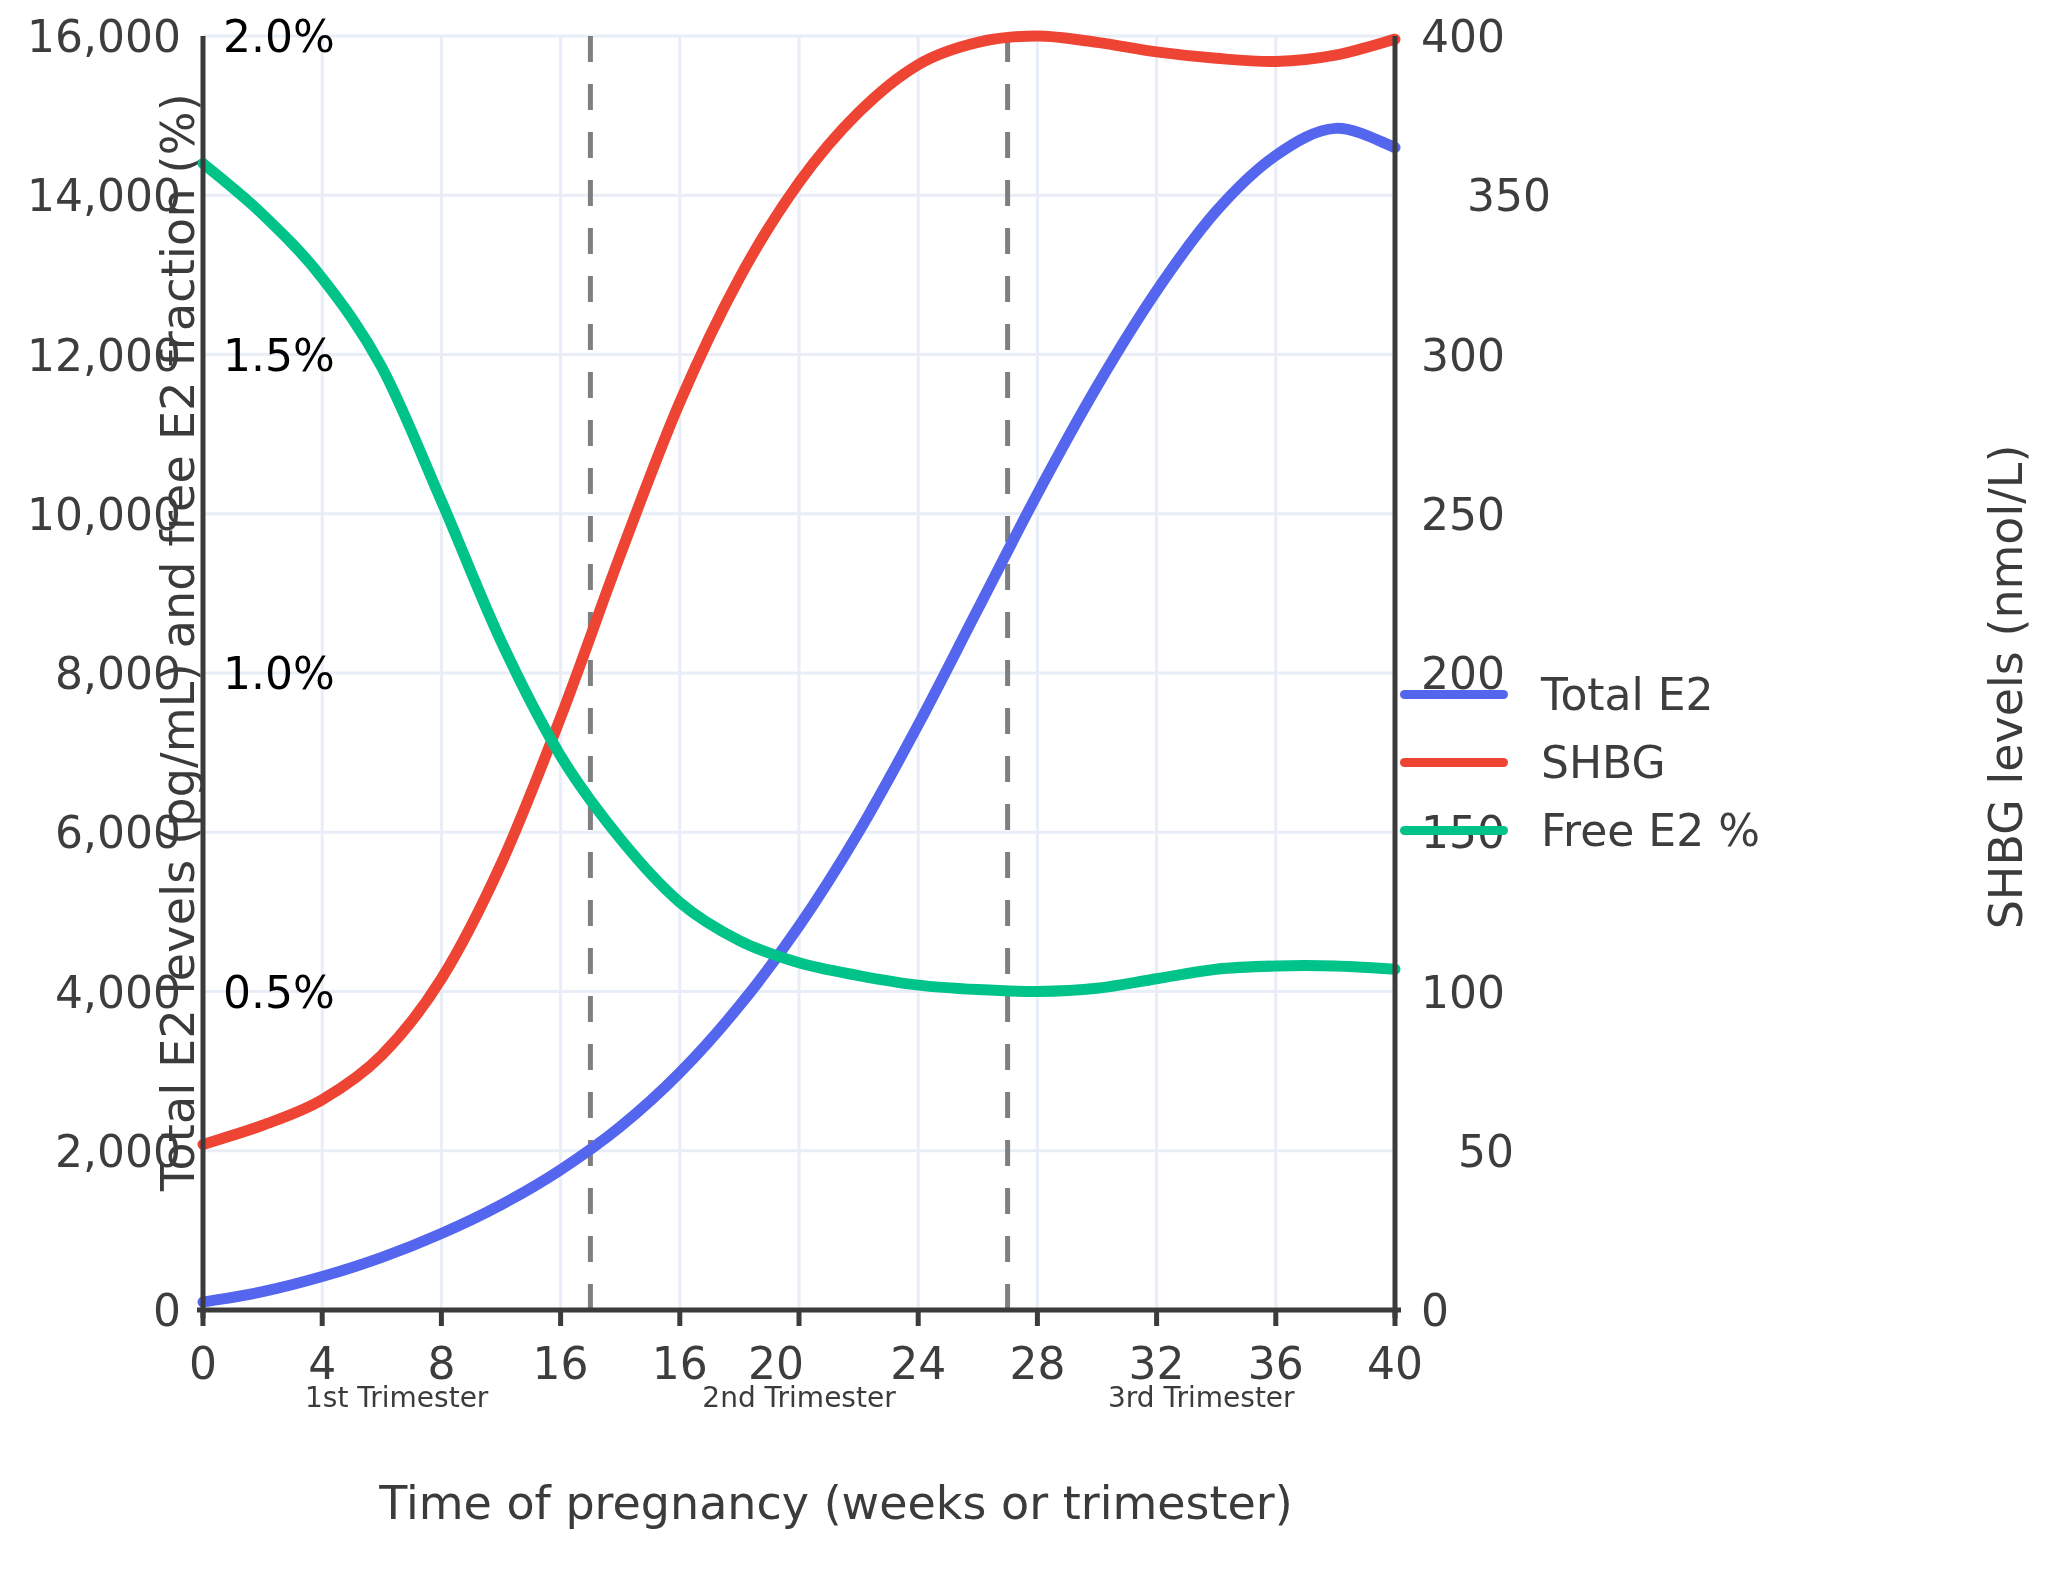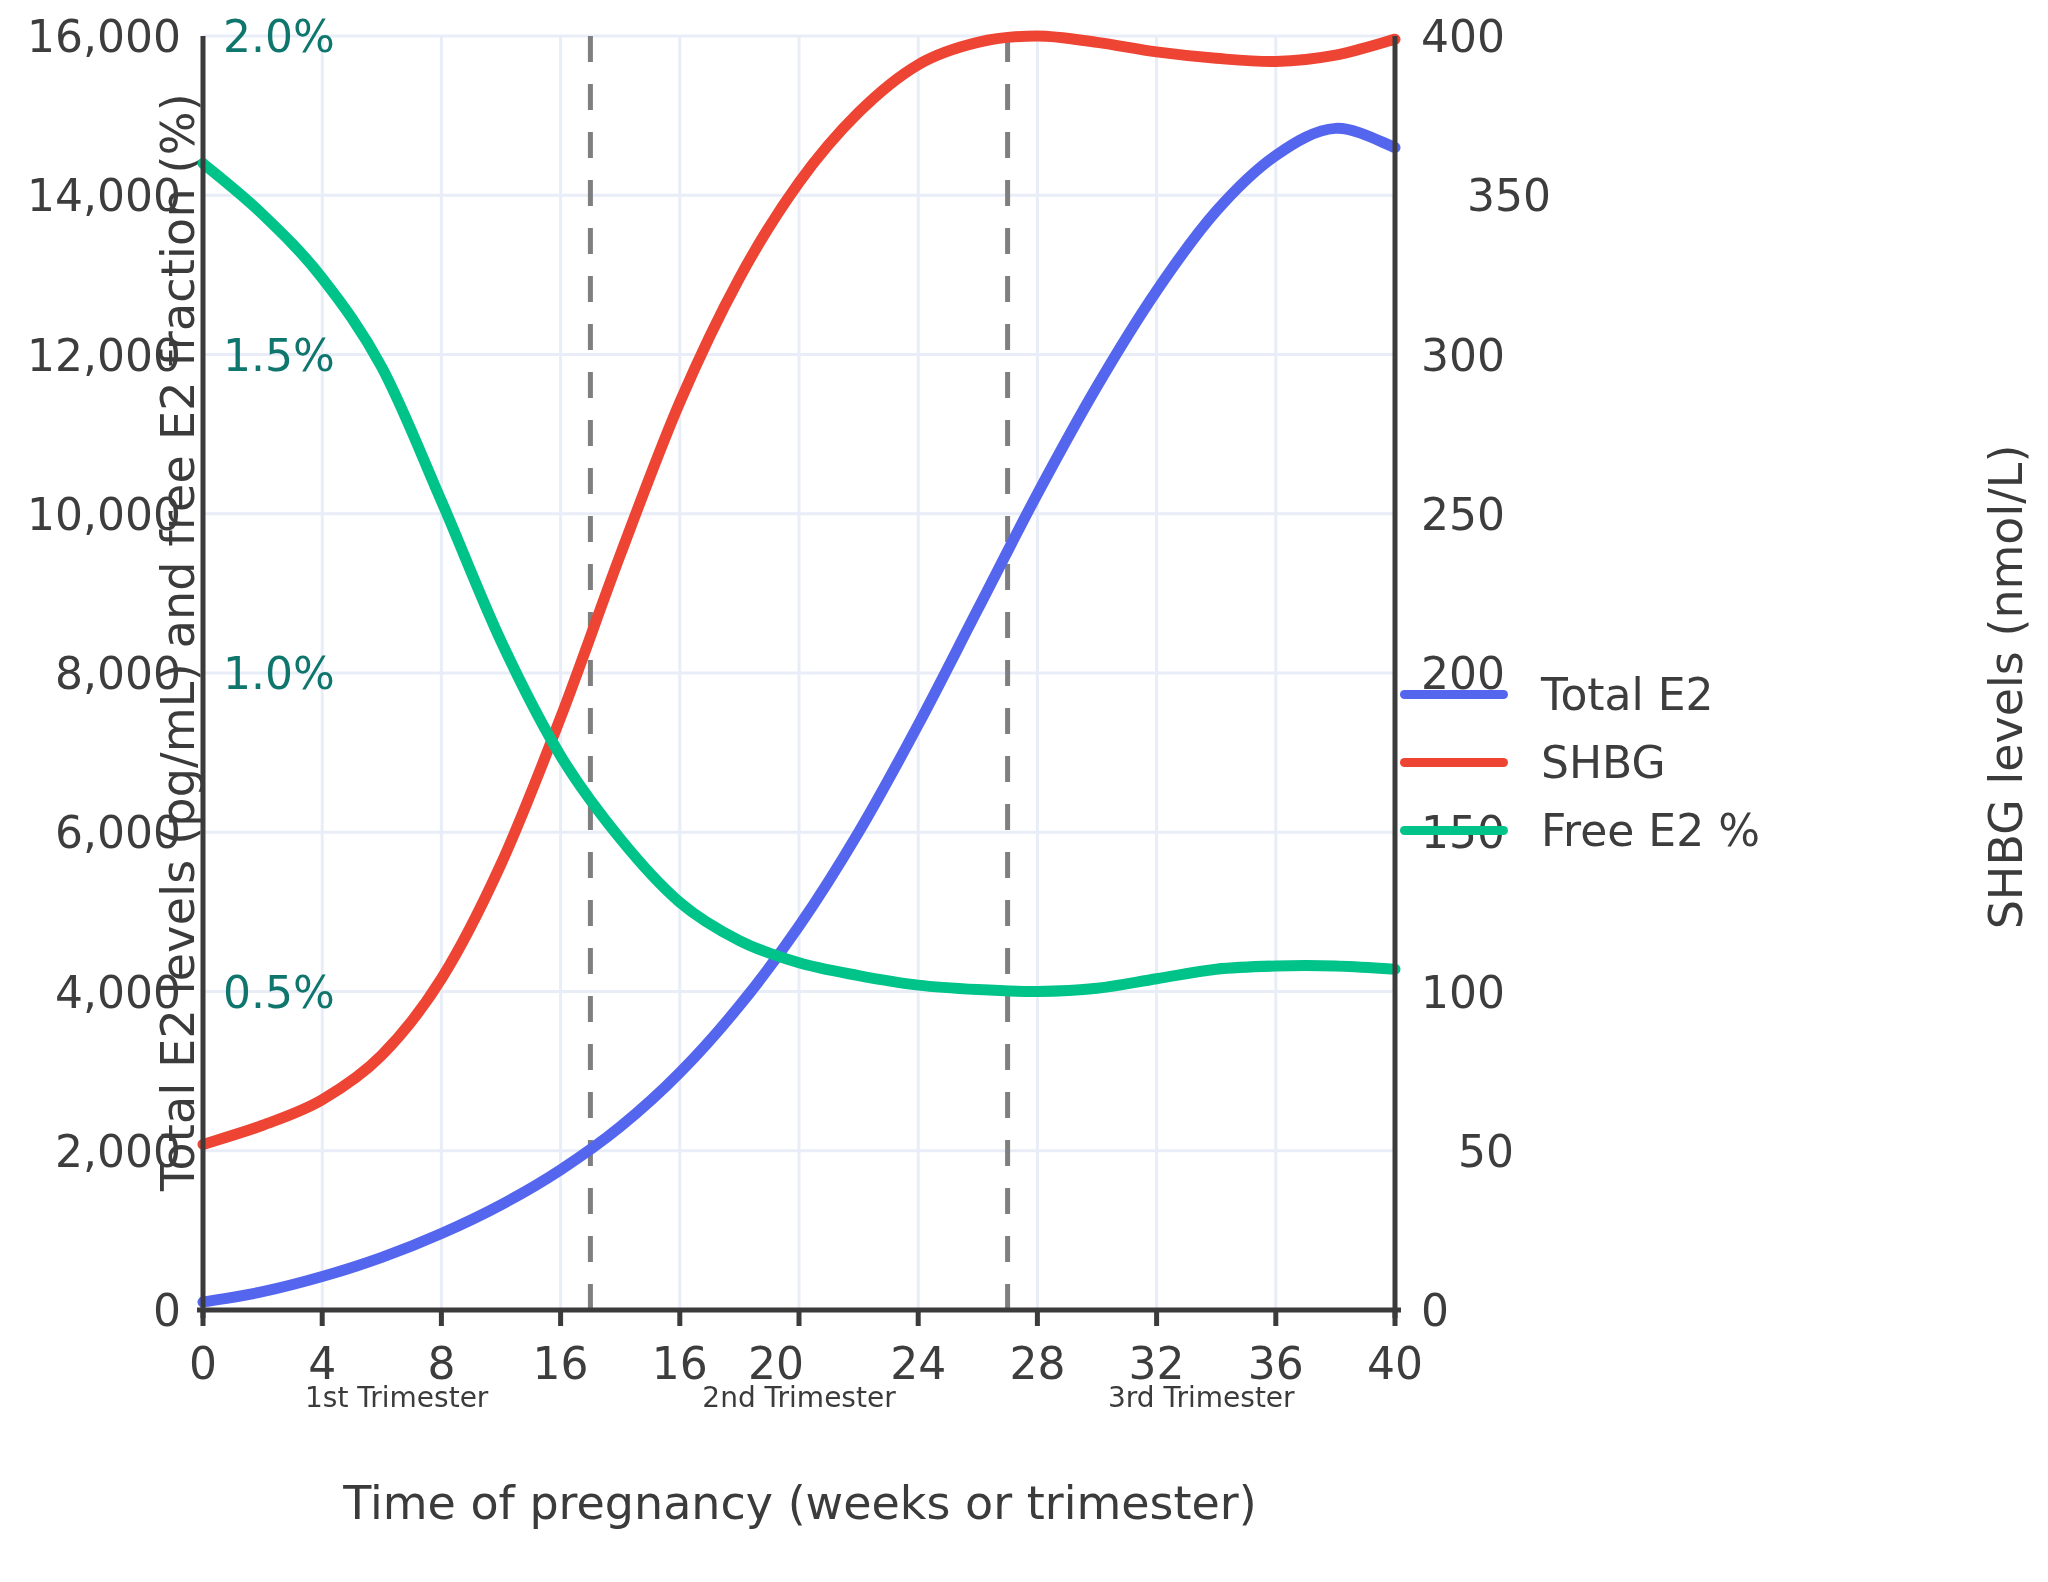--- a/index.html
+++ b/index.html
@@ -12,29 +12,29 @@
     transform:rotate(-90deg);transform-origin:center center;
     font-size:46px;color:#3b3b3b;letter-spacing:.2px;white-space:nowrap;
   }
   .ylabel-right{
     position:absolute;left:1586px;top:660px;width:840px;text-align:center;
     transform:rotate(-90deg);transform-origin:center center;
     font-size:46px;color:#3b3b3b;white-space:nowrap;
   }
   .xlabel{
     position:absolute;left:0px;top:1476px;width:1600px;text-align:center;
-    font-size:46px;color:#3b3b3b;white-space:nowrap;
+    font-size:46px;color:#3b3b3b;white-space:nowrap;padding-left:36px;
   }
 
   
   .tick{position:absolute;font-size:44px;color:#3d3d3d;white-space:nowrap;}
   .tick-left{text-align:right;transform:translateY(-50%);}
   .tick-right{text-align:left;transform:translateY(-50%);}
   .tick-x{transform:translateX(-50%);text-align:center;}
-  .tick-pct{position:absolute;font-size:44px;color:#0f766e;transform:translateY(-50%);white-space:nowrap;}
+  .tick-pct{position:absolute;font-size:44px;color:#000000;transform:translateY(-50%);white-space:nowrap;}
 
   .trimester{position:absolute;font-size:28px;color:#3b3b3b;transform:translateX(-50%);white-space:nowrap;top:1381px;}
 
   
   #legend{position:absolute;left:1400px;top:660px;}
   .legend-row{display:flex;align-items:center;height:68px;gap:7px;}
   .legend-swatch{width:108px;height:9px;border-radius:5px;margin-right:26px;}
   .legend-text{font-size:44px;color:#3d3d3d;white-space:nowrap;}
 
   svg{position:absolute;left:0;top:0;}

